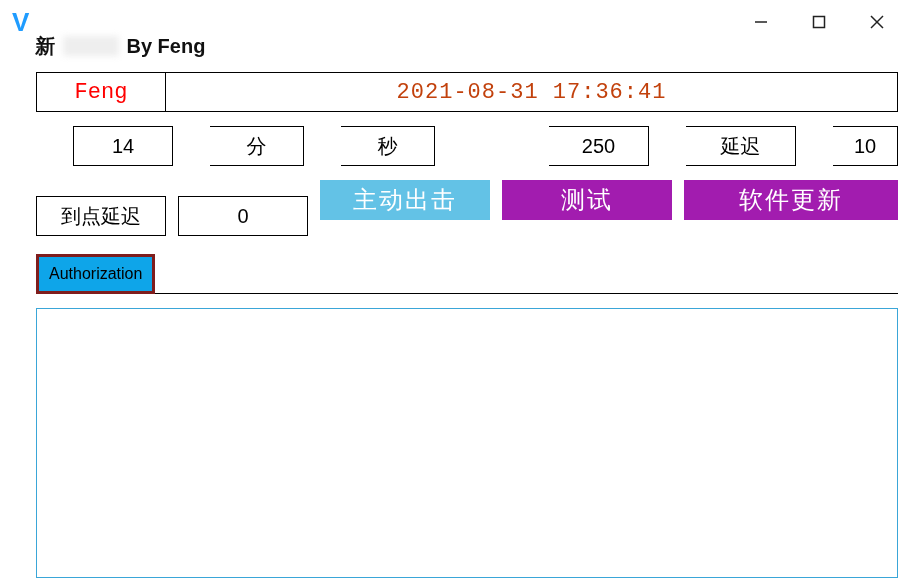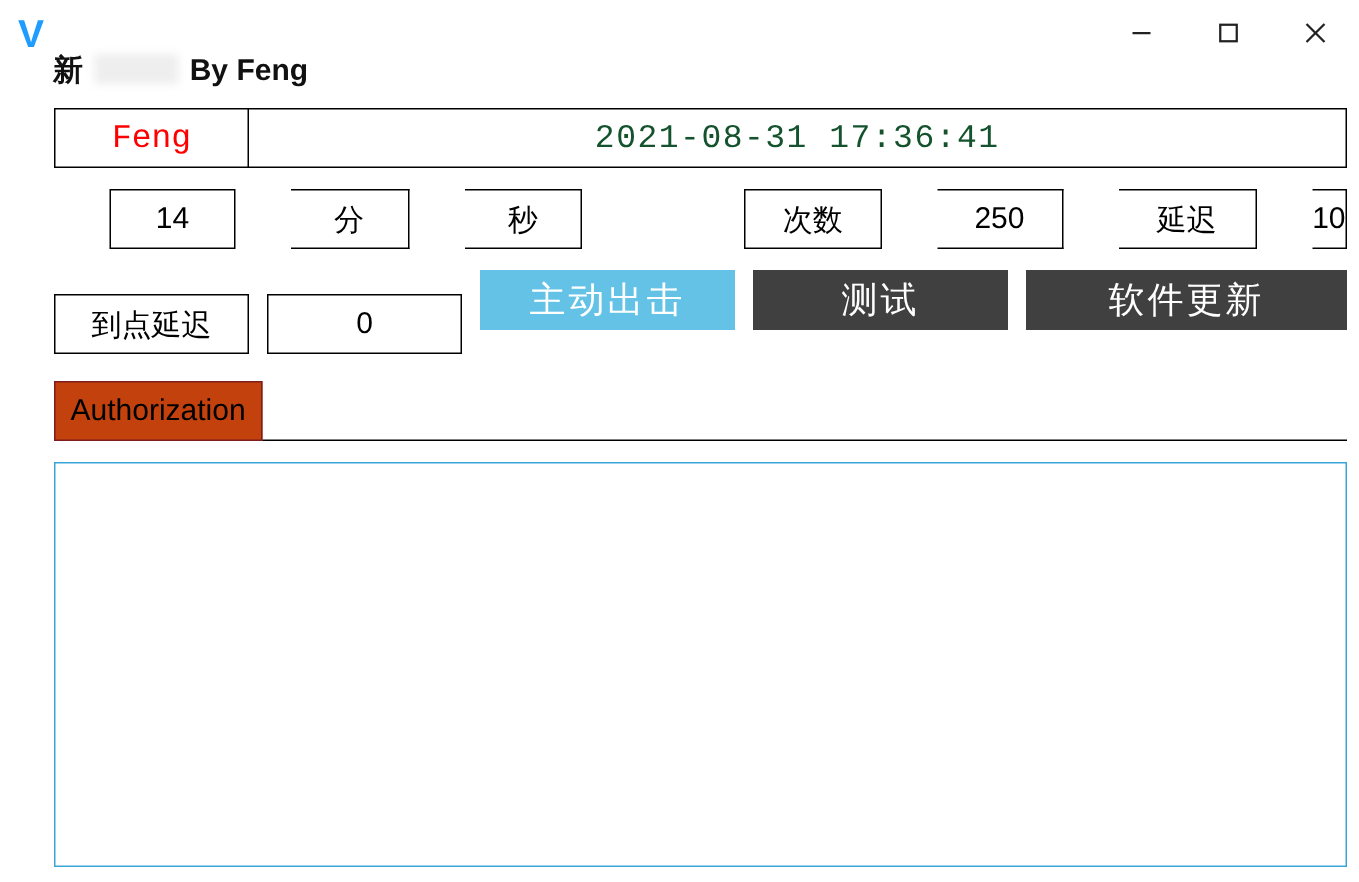--- a/index.html
+++ b/index.html
@@ -78,21 +78,21 @@
     .datetime-cell {
       flex: 1;
       height: 40px;
       border: 1px solid #000;
       border-left: none;
       display: flex;
       align-items: center;
       justify-content: center;
       font-family: "Courier New", monospace;
       font-size: 22px;
-      color: #14532d;
+      color: #c2410c;
       letter-spacing: 1px;
     }
 
     .timer-row { display: flex; margin-bottom: 14px; }
     .timer-row .cell {
       height: 40px;
       border: 1px solid #000;
       display: flex;
       align-items: center;
       justify-content: center;
@@ -119,32 +119,32 @@
       height: 40px;
       display: flex;
       align-items: center;
       justify-content: center;
       color: #fff;
       font-size: 24px;
       cursor: pointer;
       letter-spacing: 2px;
     }
     .btn-light { background: #63c2e6; }
-    .btn-main  { background: #404040; }
+    .btn-main  { background: #a21caf; }
 
     .tab-row { display: flex; }
     .tab {
       height: 40px;
       padding: 0 10px;
-      border: 1px solid #7f1d1d;
-      display: flex;
-      align-items: center;
-      justify-content: center;
-      font-size: 20px;
-      background: #c2410c;
+      border: 3px solid #7f1d1d;
+      display: flex;
+      align-items: center;
+      justify-content: center;
+      font-size: 16px;
+      background: #0ea5e9;
       cursor: pointer;
     }
     .tab-rest {
       flex: 1;
       border-bottom: 1px solid #000;
     }
 
     .log-area {
       margin-top: 14px;
       border: 1px solid #3aa6d8;
@@ -187,21 +187,20 @@
   <div class="header-row">
     <div class="author-cell">Feng</div>
     <div class="datetime-cell">2021-08-31 17:36:41</div>
   </div>
 
   <div class="timer-row">
     <div class="cell" style="width:100px">14</div>
     <div class="cell" style="width:94px">分</div>
     <div class="cell" style="width:94px">秒</div>
     <div class="cell gap"></div>
-    <div class="cell" style="width:110px;border-left:1px solid #000">次数</div>
     <div class="cell" style="width:100px">250</div>
     <div class="cell" style="width:110px">延迟</div>
     <div class="cell" style="flex:1">10</div>
   </div>
 
   <div class="button-row">
     <div class="plain-cell" style="width:130px">到点延迟</div>
     <div class="plain-cell" style="width:130px">0</div>
     <div class="btn btn-light" style="width:170px">主动出击</div>
     <div class="btn btn-main" style="width:170px">测试</div>

